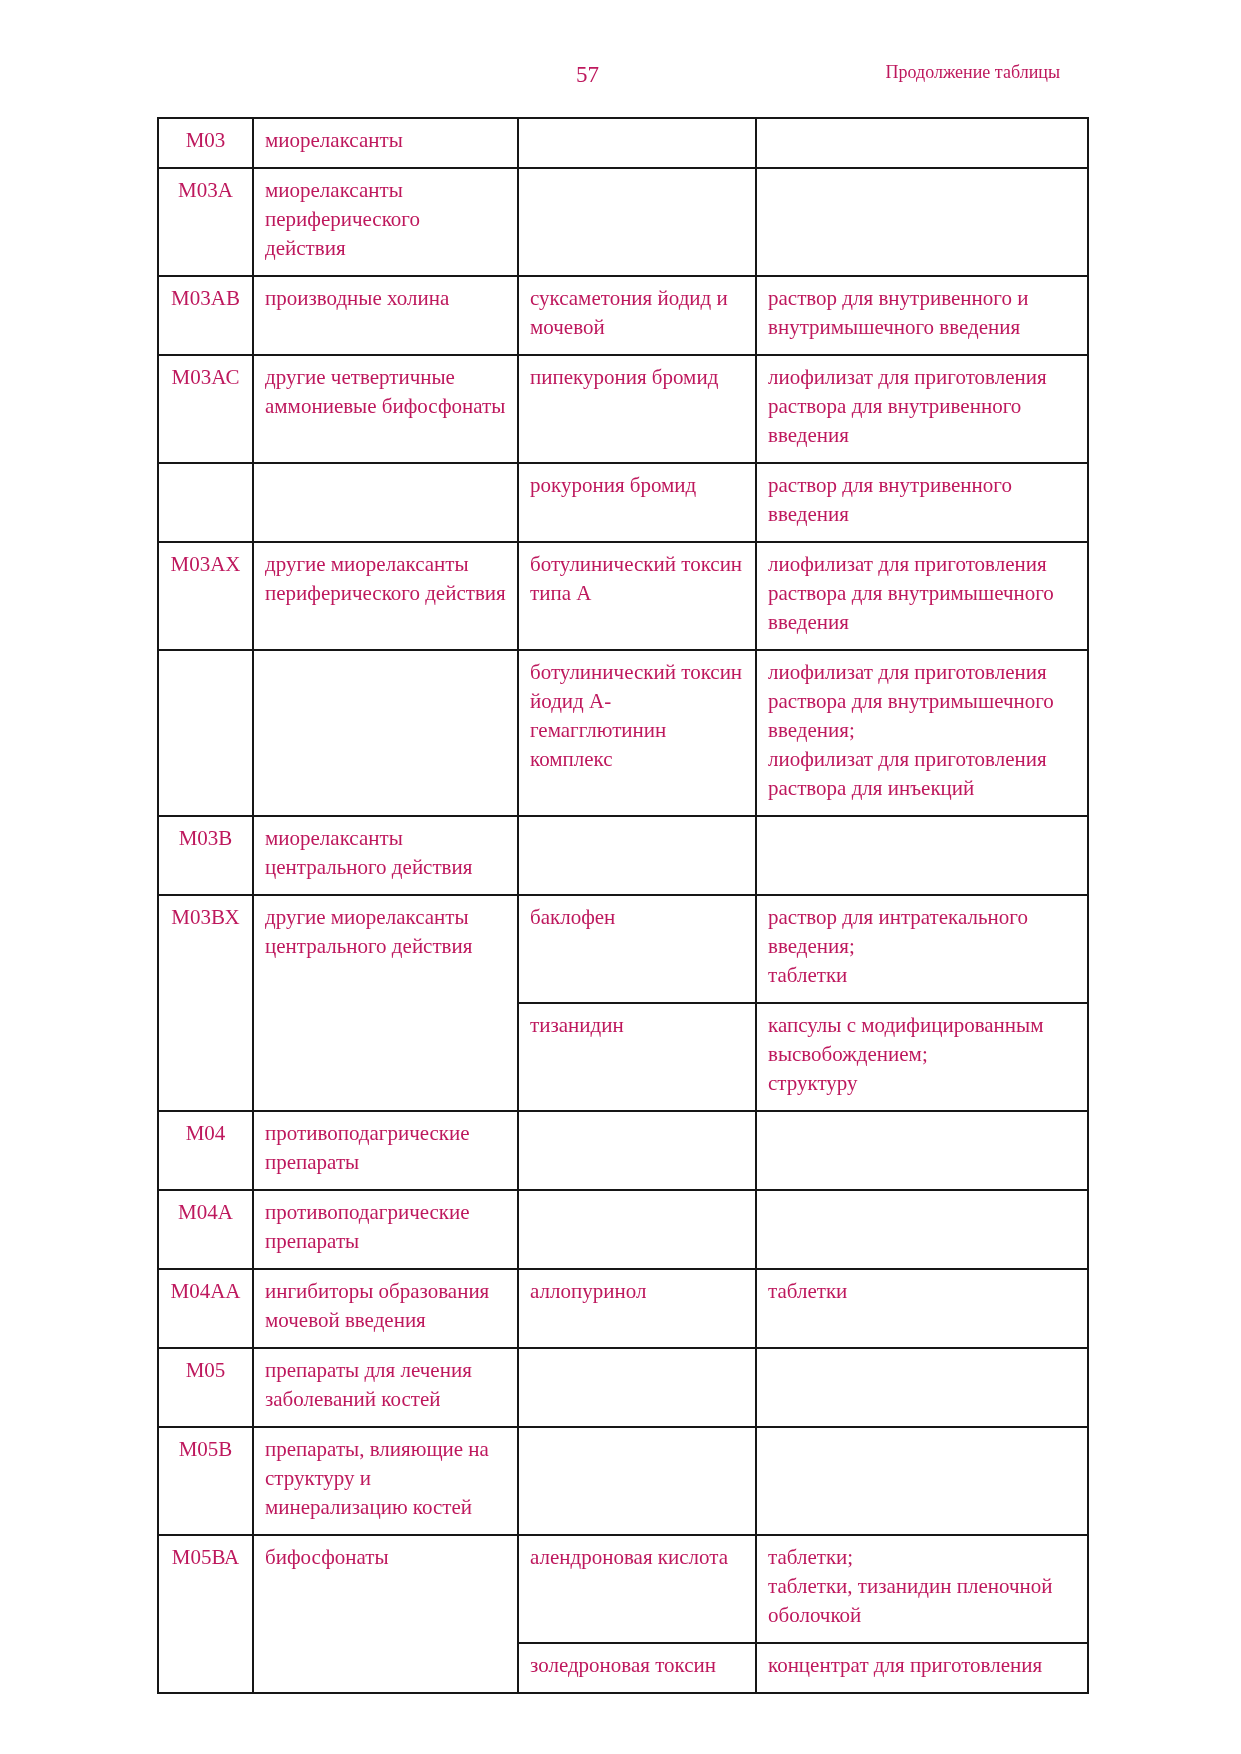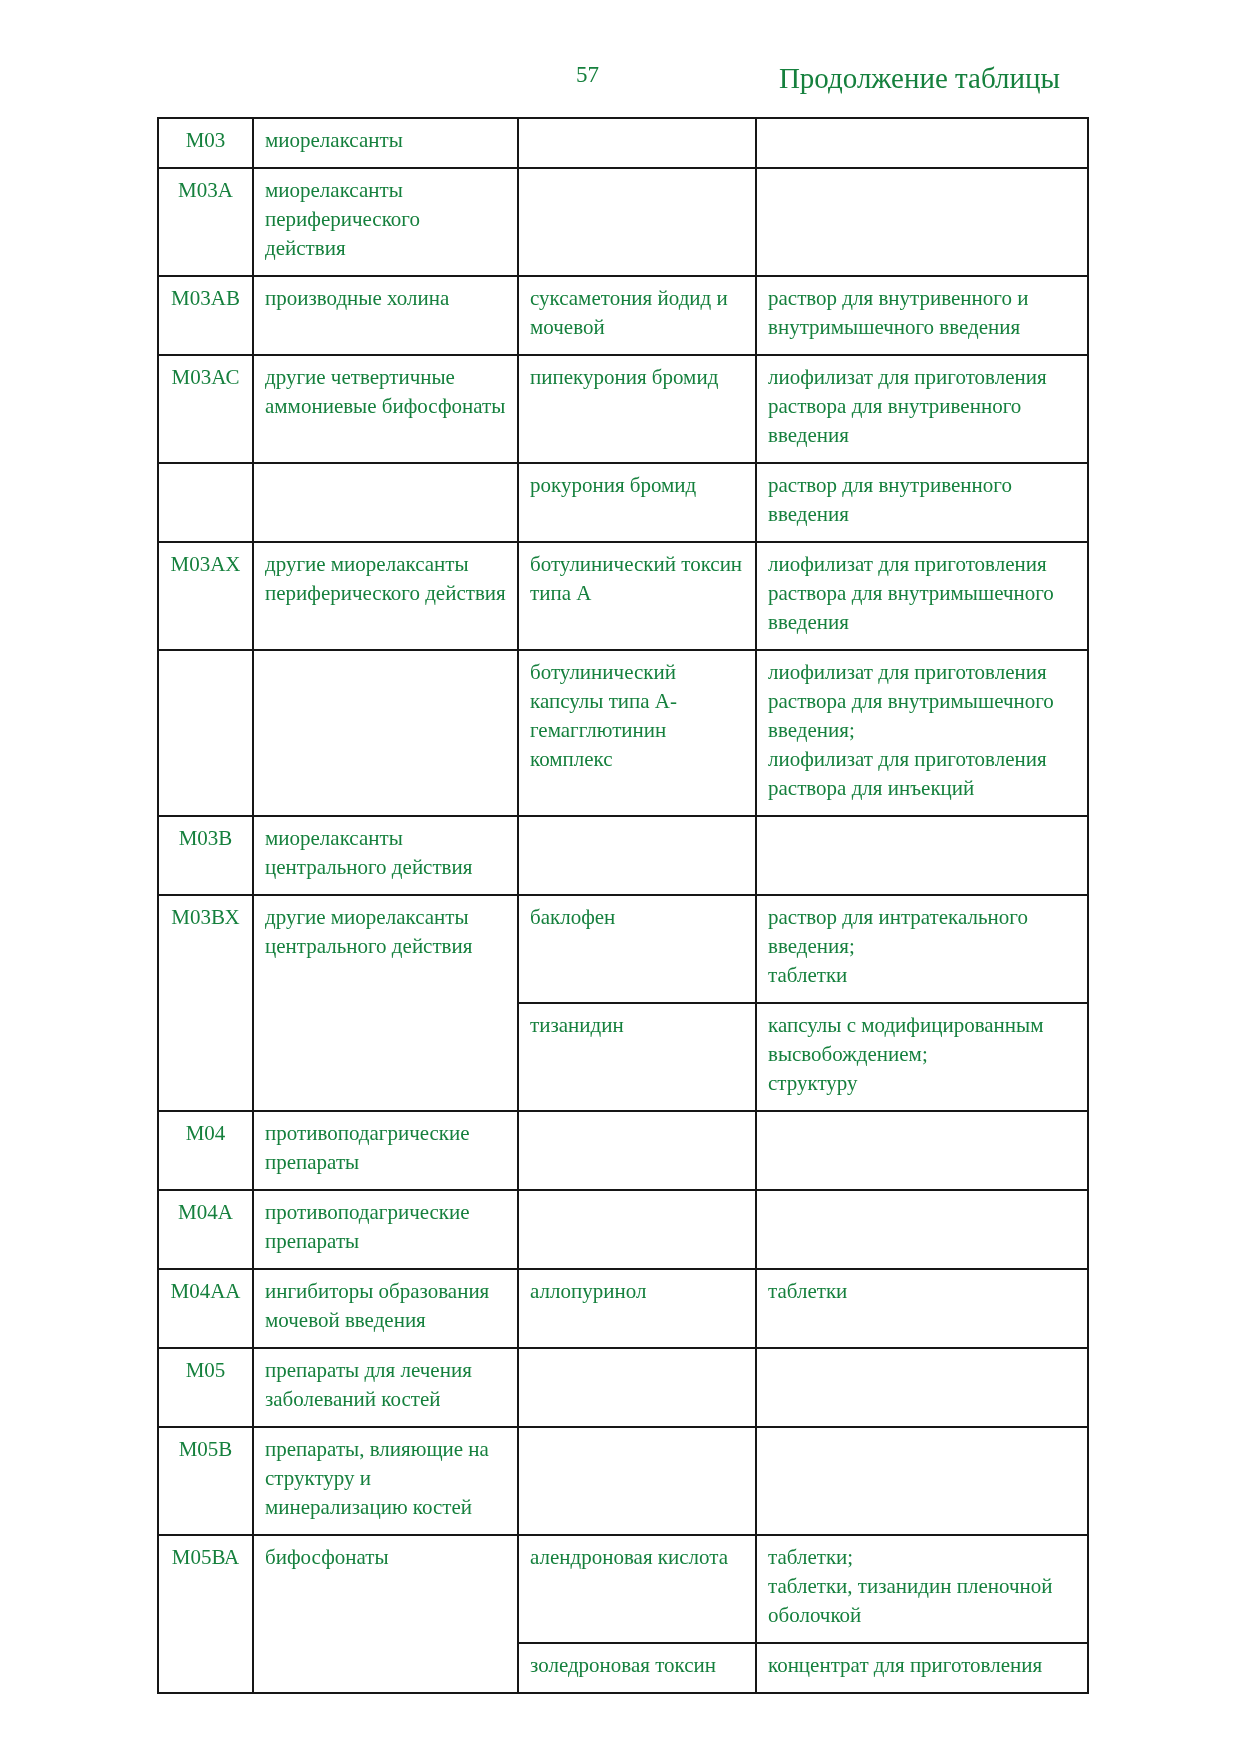--- a/index.html
+++ b/index.html
@@ -6,34 +6,34 @@
     margin: 0;
     padding: 0;
     background: #ffffff;
   }
   .page {
     position: relative;
     width: 1241px;
     height: 1754px;
     background: #ffffff;
     font-family: "Liberation Serif", serif;
-    color: #15803d;
+    color: #be185d;
     overflow: hidden;
   }
   .page-number {
     position: absolute;
     top: 62px;
     left: 576px;
     font-size: 23px;
   }
   .continuation-label {
     position: absolute;
     top: 62px;
     right: 181px;
-    font-size: 29px;
+    font-size: 18px;
   }
   table.atc {
     position: absolute;
     top: 117px;
     left: 157px;
     width: 930px;
     border-collapse: collapse;
     table-layout: fixed;
   }
   table.atc td {
@@ -101,21 +101,21 @@
         </tr>
         <tr>
           <td class="c-code">М03АХ</td>
           <td>другие миорелаксанты периферического действия</td>
           <td>ботулинический токсин типа А</td>
           <td>лиофилизат для приготовления раствора для внутримышечного введения</td>
         </tr>
         <tr>
           <td class="c-code"></td>
           <td></td>
-          <td>ботулинический капсулы типа А-гемагглютинин комплекс</td>
+          <td>ботулинический токсин йодид А-гемагглютинин комплекс</td>
           <td>лиофилизат для приготовления раствора для внутримышечного введения;
 лиофилизат для приготовления раствора для инъекций</td>
         </tr>
         <tr>
           <td class="c-code">М03В</td>
           <td>миорелаксанты центрального действия</td>
           <td></td>
           <td></td>
         </tr>
         <tr>

